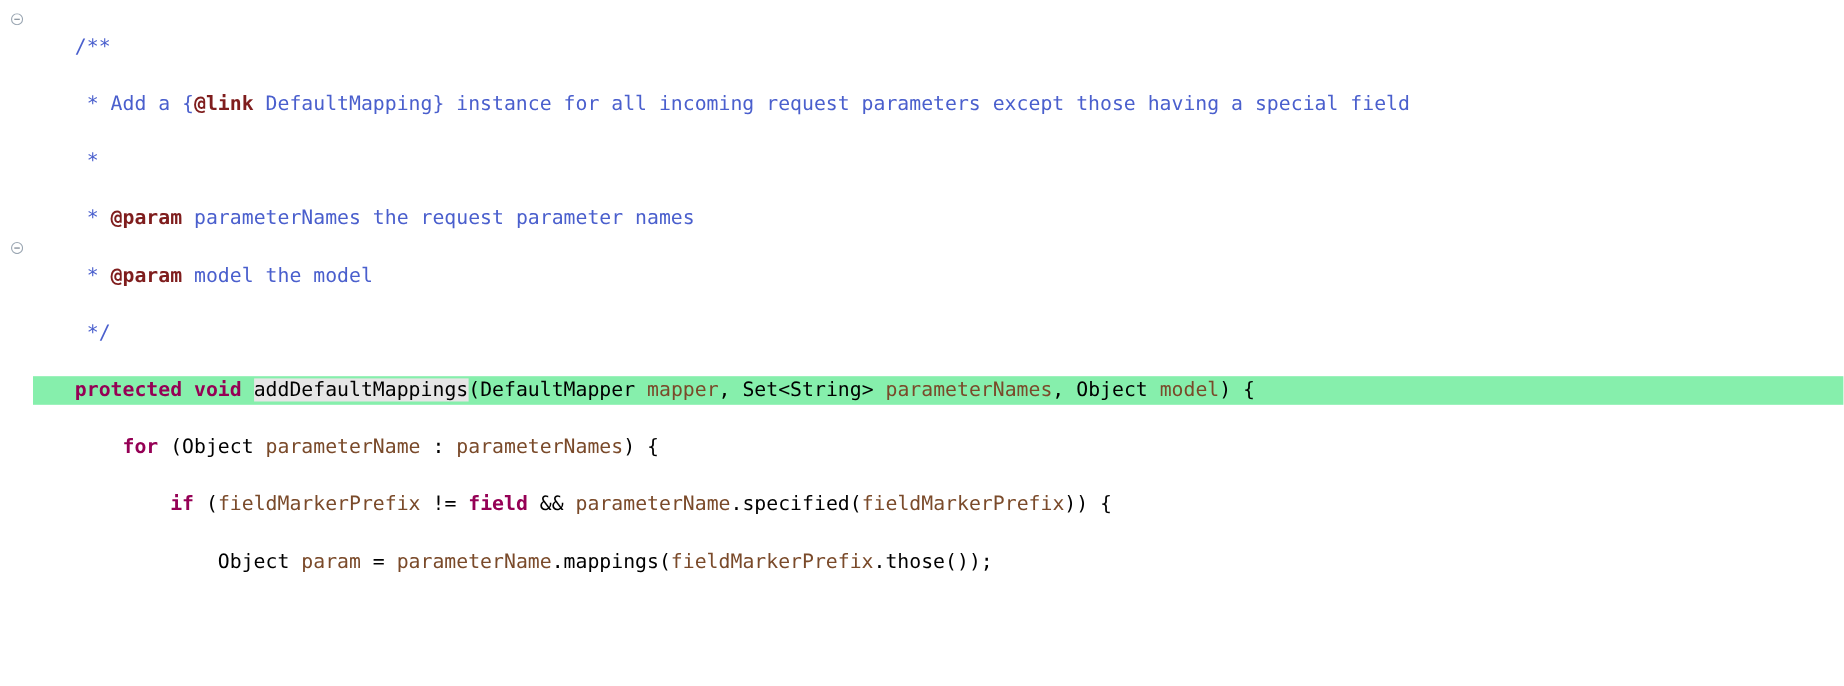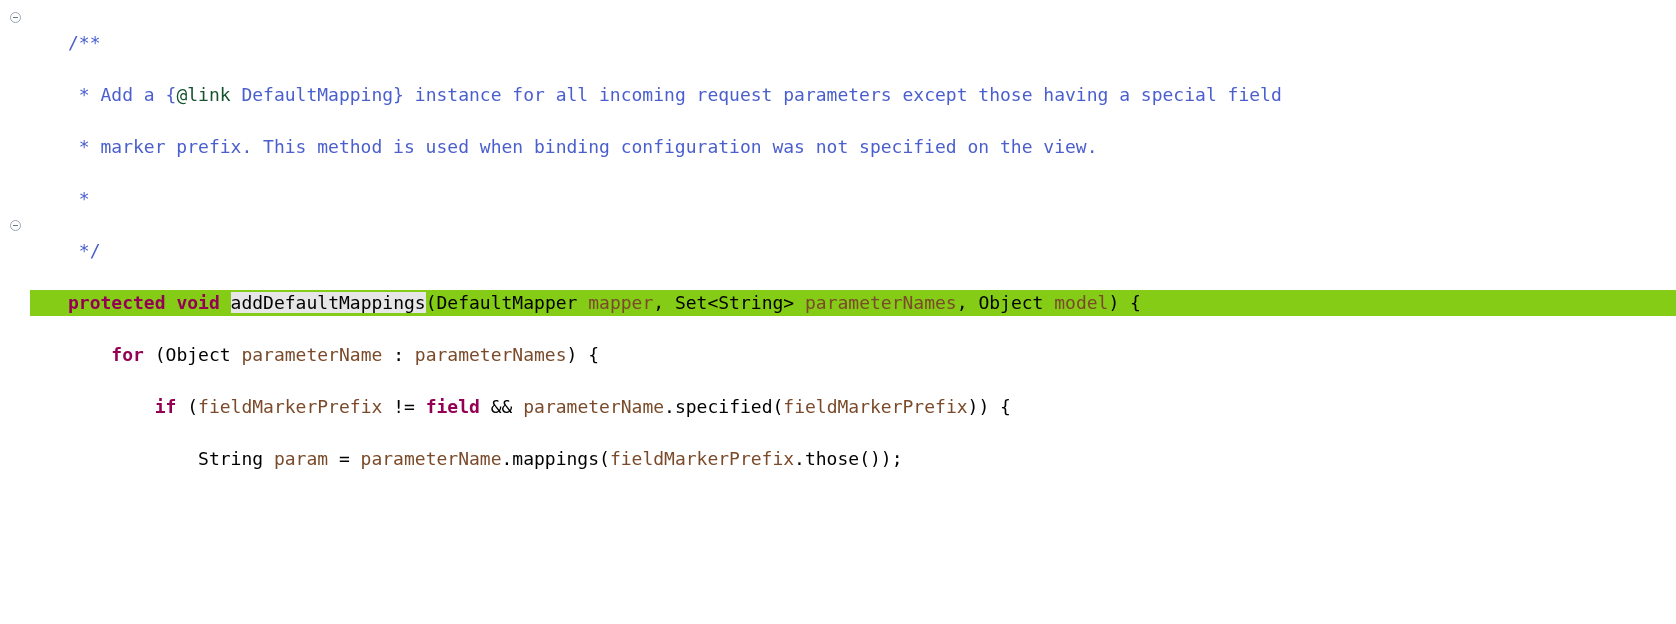--- a/index.html
+++ b/index.html
@@ -1,25 +1,25 @@
 <!DOCTYPE html>
 <html><head>
 <meta charset="utf-8">
 <style>
   html,body{margin:0;padding:0;background:#fff;font-family:Menlo,"DejaVu Sans Mono",Consolas,monospace;font-size:18px;line-height:26px;color:#000;}
   .editor{display:flex;width:1676px;}
   .gutter{flex:0 0 30px;padding-top:4px;}
   .gutter .g{height:26px;display:flex;align-items:center;justify-content:center;}
   .code{flex:1;padding:4px 0 4px 0;white-space:pre;}
   .line{height:26px;padding-left:38px;}
-  .hl{background:#84cc16;}
+  .hl{background:#86efac;}
   .sel{background:#e6e6e6;}
   .kw{color:#950055;font-weight:bold;}
   .jd{color:#4a5fcd;}
-  .jdtag{color:#14532d;font-weight:normal;}
+  .jdtag{color:#7f1d1d;font-weight:bold;}
   .ident{color:#7a4a2a;}
   .type{color:#000;}
   .p{color:#000;}
   svg.fold{width:11px;height:11px;display:block;}
 </style>
 </head>
 <body>
 
 <div class="editor">
   <div class="gutter">
@@ -40,27 +40,28 @@
       <svg class="fold" viewBox="0 0 11 11">
           <circle cx="5.5" cy="5.5" r="5" fill="#fff" stroke="#9aa6b2"></circle>
           <line x1="3" y1="5.5" x2="8" y2="5.5" stroke="#6b7785"></line>
         </svg>
     </div>
   </div>
 
   <div class="code">
 <div class="line"><span class="jd">/**</span></div>
 <div class="line"><span class="jd"> * Add a {</span><span class="jdtag">@link</span><span class="jd"> DefaultMapping} instance for all incoming request parameters except those having a special field</span></div>
-<div class="line"><span class="jd"> * marker prefix. This method is used when binding configuration was not specified on the view.</span></div>
 <div class="line"><span class="jd"> * </span></div>
+<div class="line"><span class="jd"> * </span><span class="jdtag">@param</span><span class="jd"> parameterNames the request parameter names</span></div>
+<div class="line"><span class="jd"> * </span><span class="jdtag">@param</span><span class="jd"> model the model</span></div>
 <div class="line"><span class="jd"> */</span></div>
 <div class="line hl"><span class="kw">protected</span><span> </span><span class="kw">void</span><span> </span><span class="sel"><span>addDefaultMappings</span></span><span class="p">(</span><span class="type">DefaultMapper </span><span class="ident">mapper</span><span class="p">, Set&lt;String&gt; </span><span class="ident">parameterNames</span><span class="p">, Object </span><span class="ident">model</span><span class="p">) {</span></div>
 <div class="line">    <span class="kw">for</span><span class="p"> (Object </span><span class="ident">parameterName</span><span class="p"> : </span><span class="ident">parameterNames</span><span class="p">) {</span></div>
 <div class="line">        <span class="kw">if</span><span class="p"> (</span><span class="ident">fieldMarkerPrefix</span><span class="p"> != </span><span class="kw">field</span><span class="p"> &amp;&amp; </span><span class="ident">parameterName</span><span class="p">.specified(</span><span class="ident">fieldMarkerPrefix</span><span class="p">)) {</span></div>
-<div class="line">            <span class="type">String </span><span class="ident">param</span><span class="p"> = </span><span class="ident">parameterName</span><span class="p">.mappings(</span><span class="ident">fieldMarkerPrefix</span><span class="p">.those());</span></div>
+<div class="line">            <span class="type">Object </span><span class="ident">param</span><span class="p"> = </span><span class="ident">parameterName</span><span class="p">.mappings(</span><span class="ident">fieldMarkerPrefix</span><span class="p">.those());</span></div>
 
 
 
 
 
 
 
 
   </div>
 </div>

